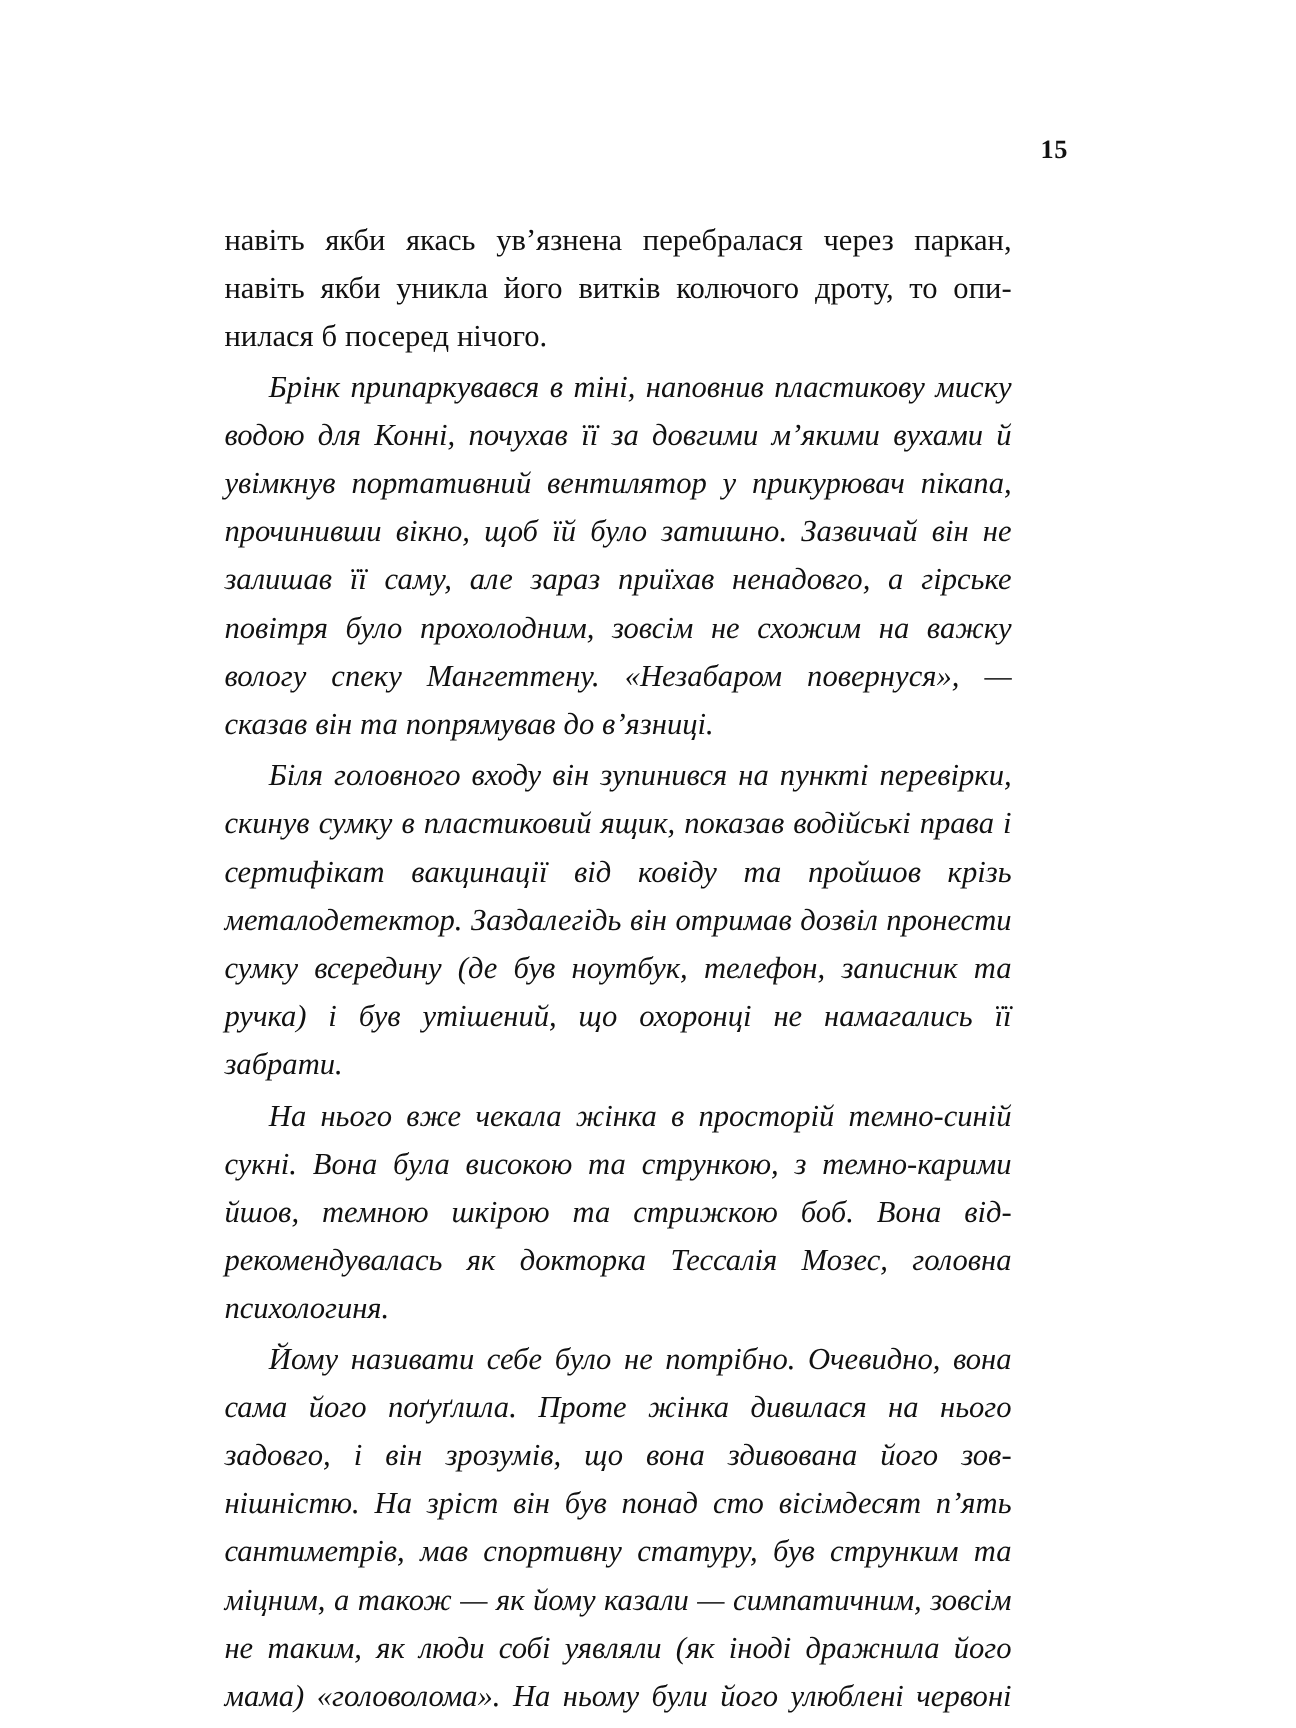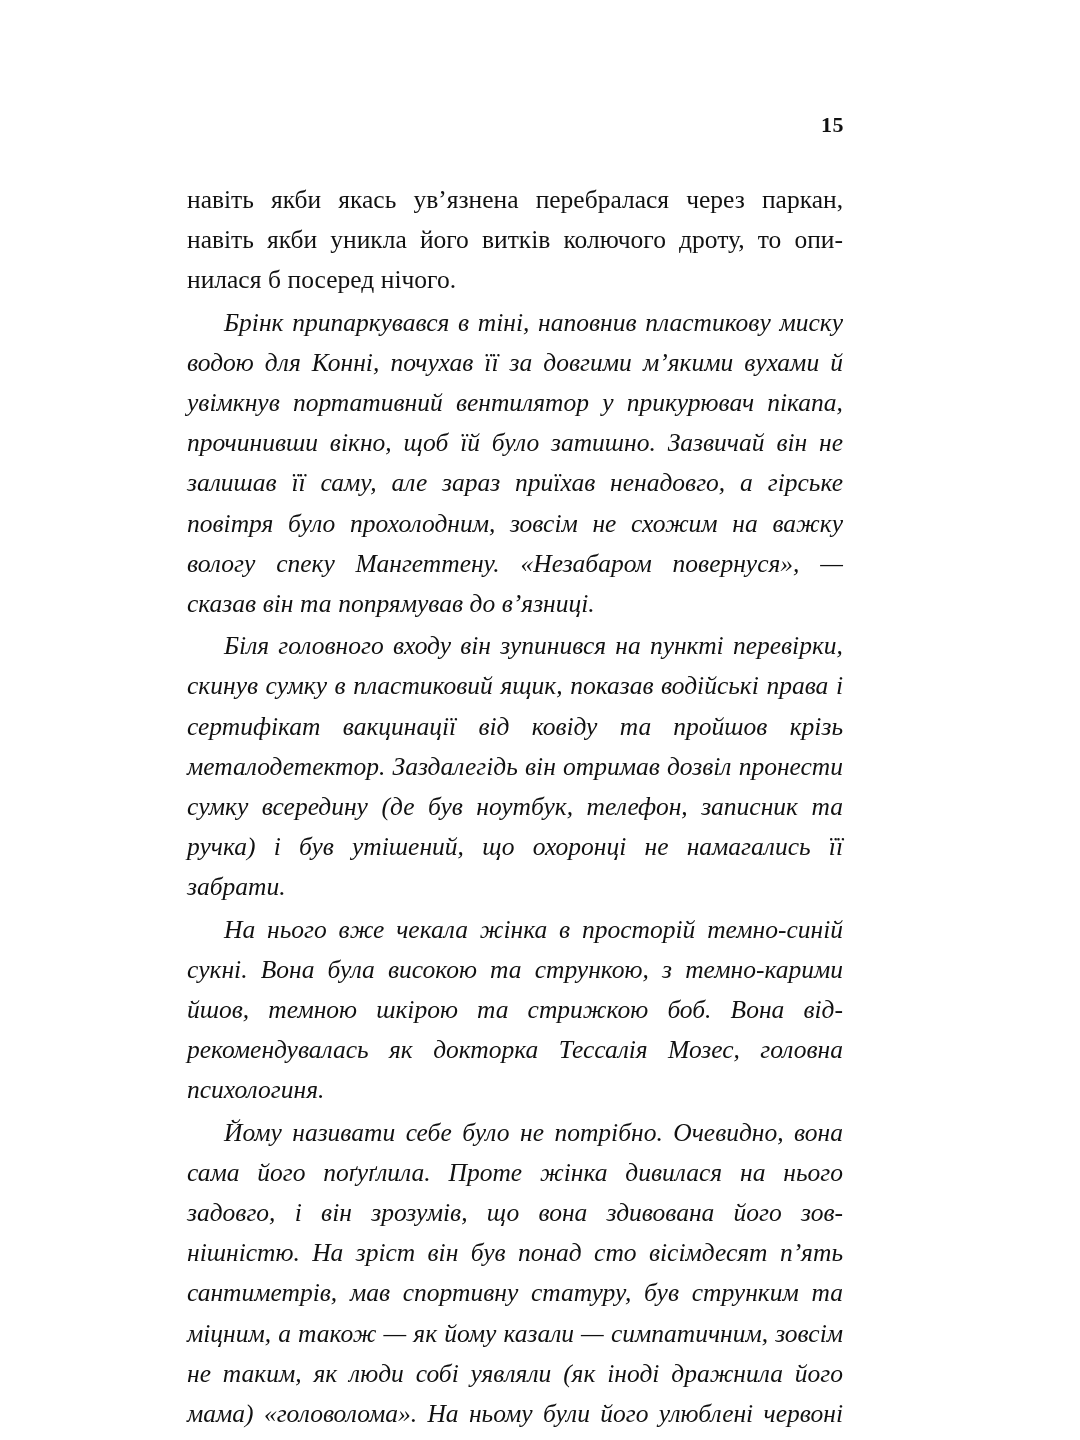--- a/index.html
+++ b/index.html
@@ -26,20 +26,21 @@
   .page-number {
     position: absolute;
     top: 112px;
     left: 0;
     width: 844px;
     text-align: right;
     font-size: 22px;
     font-weight: 700;
     letter-spacing: 0.5px;
     color: #111111;
+    padding-left: 46px;
   }
   .text-column {
     position: absolute;
     top: 178px;
     left: 185px;
     width: 660px;
   }
   .para {
     margin: 2px;
     font-size: 25.5px;

